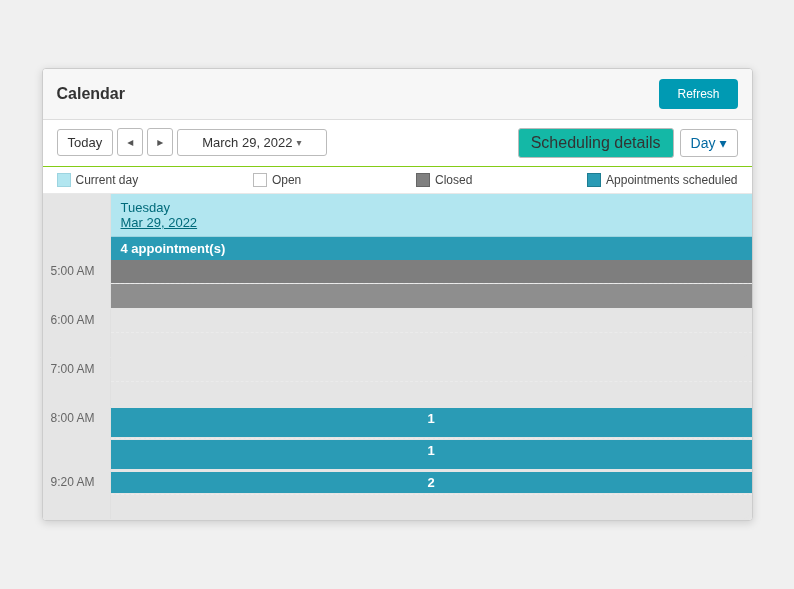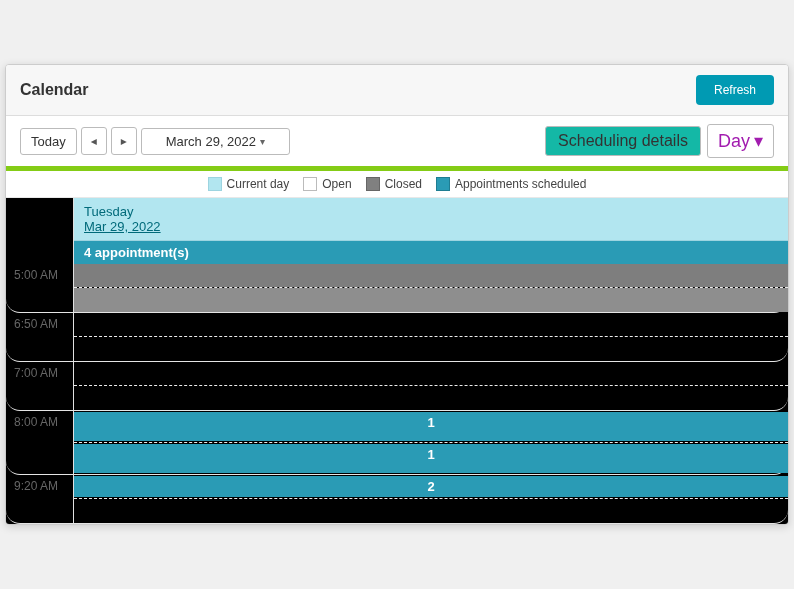--- a/index.html
+++ b/index.html
@@ -6,21 +6,21 @@
     body {
       font-family: -apple-system, BlinkMacSystemFont, "Segoe UI", Arial, sans-serif;
       font-size: 13px;
       background: #f0f0f0;
       display: flex;
       justify-content: center;
       align-items: center;
       min-height: 100vh;
     }
     .window {
-      width: 784px;
+      width: 711px;
       background: #fff;
       border: 1px solid #ccc;
       border-radius: 4px;
       overflow: hidden;
       box-shadow: 0 2px 8px rgba(0,0,0,0.15);
     }
     .header {
       background: #f7f7f7;
       border-bottom: 1px solid #ddd;
       padding: 10px 14px;
@@ -38,24 +38,24 @@
       color: #fff;
       border: none;
       border-radius: 4px;
       padding: 8px 18px;
       font-size: 12px;
       cursor: pointer;
       font-weight: 500;
     }
     .toolbar {
       display: flex;
-      align-items: center;
+      align-items: flex-start;
       justify-content: space-between;
       padding: 8px 14px;
-      border-bottom: 5px solid #84cc16;
+      border-bottom: 1px solid #84cc16;
       background: #fff;
       gap: 31px;
     }
     .toolbar-left {
       display: flex;
       align-items: center;
       gap: 4px;
     }
     .btn-today {
       background: #fff;
@@ -104,52 +104,52 @@
       padding: 5px 12px;
       font-size: 16px;
       cursor: pointer;
       color: #333;
     }
     .btn-day {
       background: #fff;
       border: 1px solid #bbb;
       border-radius: 3px;
       padding: 5px 10px;
-      font-size: 18px;
-      cursor: pointer;
-      color: #a21caf;
+      font-size: 14px;
+      cursor: pointer;
+      color: #0369a1;
       display: flex;
       align-items: center;
       gap: 4px;
     }
     .legend {
       display: flex;
       align-items: center;
-      justify-content: center;
+      justify-content: space-between;
       gap: 14px;
       padding: 6px 14px;
       background: #fff;
       border-bottom: 1px solid #e8e8e8;
     }
     .legend-item {
       display: flex;
       align-items: center;
       gap: 5px;
       font-size: 12px;
       color: #444;
     }
     .legend-box {
       width: 14px;
       height: 14px;
       border: 1px solid #ccc;
     }
     .calendar-body {
       display: flex;
       flex-direction: column;
-      background: #000000;
+      background: #e5e5e5;
     }
     .day-header {
       background: #b2e6f0;
       padding: 6px 10px;
       border-bottom: 1px solid #9dd4e0;
     }
     .day-header-name {
       font-size: 13px;
       color: #006a7a;
     }
@@ -299,21 +299,21 @@
             <div class="closed-full"></div>
           </div>
           <div class="half-row">
             <div class="closed-full-lower"></div>
           </div>
         </div>
       </div>
 
       <div class="time-row">
         <div class="time-label">
-          <span>6:50 AM</span>
+          <span>6:00 AM</span>
         </div>
         <div class="time-row-inner">
           <div class="half-row"></div>
           <div class="half-row"></div>
         </div>
       </div>
 
       <div class="time-row">
         <div class="time-label">
           <span>7:00 AM</span>

